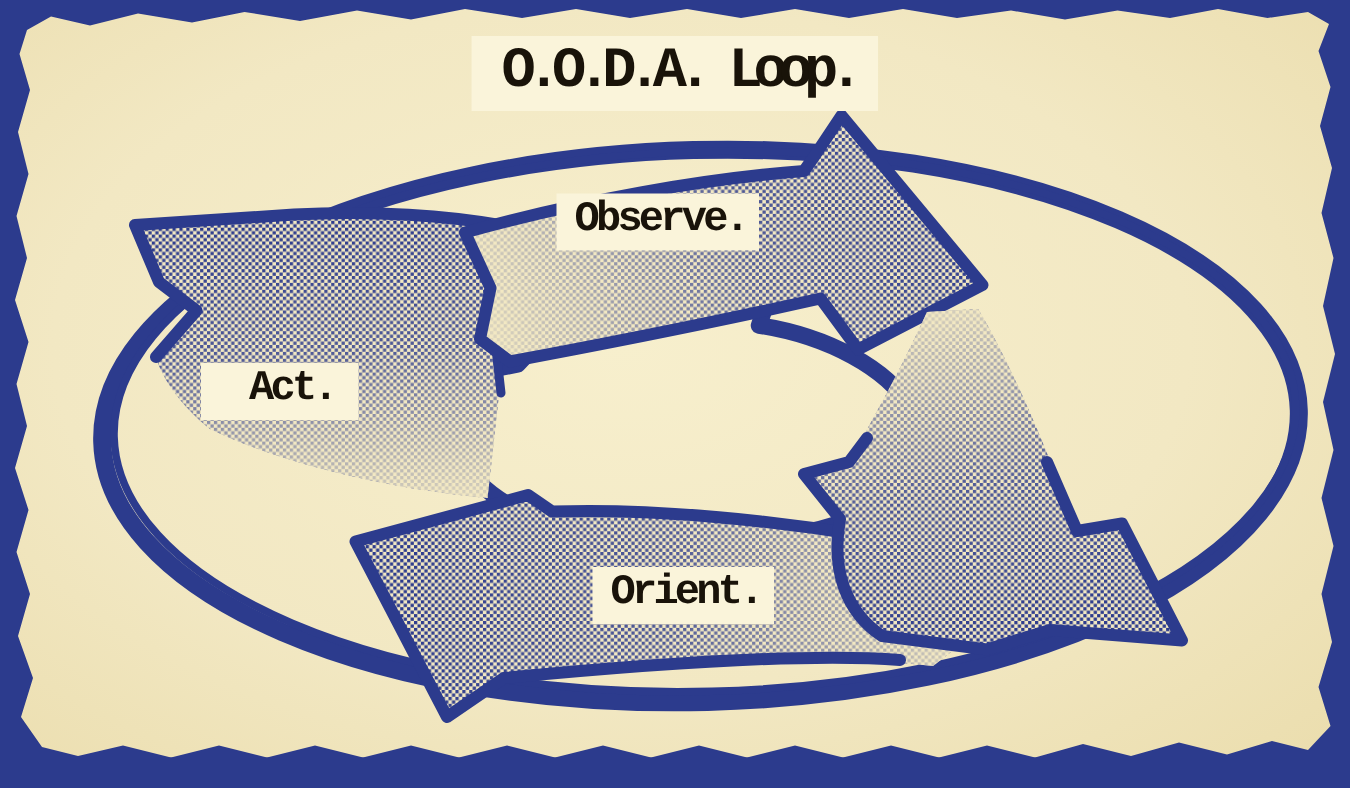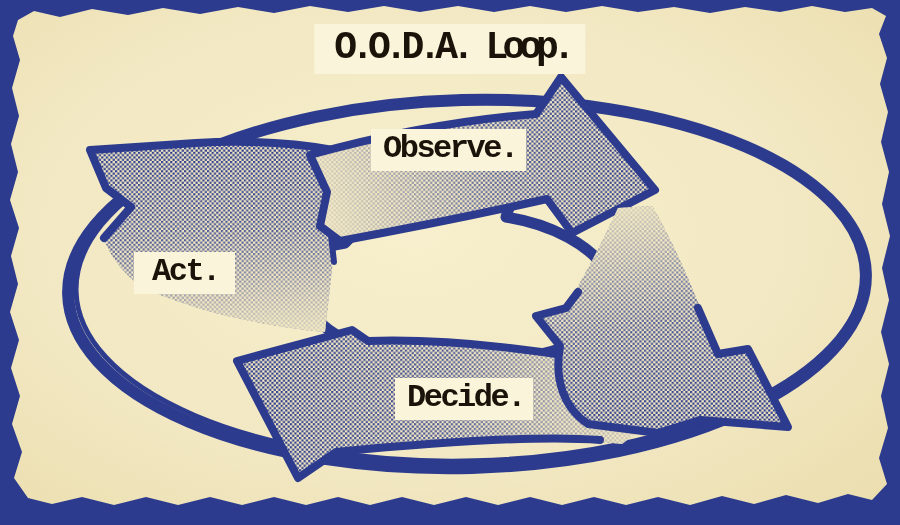--- a/index.html
+++ b/index.html
@@ -41,25 +41,25 @@
   .s0{stop-opacity:0}.s1{stop-opacity:.18}.s2{stop-opacity:.9}
   .plate{
     position:absolute;display:inline-flex;align-items:center;justify-content:center;
     background:var(--label-bg);color:var(--text);
     font-weight:700;white-space:nowrap;
   }
   .title{
     left:50%;top:24px;transform:translateX(-50%);
     font-size:38px;letter-spacing:-6px;line-height:1;padding:5px 16px 7px 20px;
   }
-  .lbl{font-size:32px;letter-spacing:-2.5px;line-height:1;padding:4px 9px 6px 12px}
+  .lbl{font-size:28px;letter-spacing:-2.5px;line-height:1;padding:4px 9px 6px 12px}
   .lbl-observe{left:371px;top:129px}
   .lbl-orient{left:663px;top:241px}
   .lbl-decide{left:395px;top:378px}
-  .lbl-act{left:134px;top:252px;padding-left:18px;padding-right:16px}
+  .lbl-act{left:134px;top:242px;padding-left:32px;padding-right:16px}
 </style>
 </head>
 <body>
 
 <div class="stage">
 
   <div class="paper"></div>
 
   <svg class="diagram" width="900" height="525" viewBox="0 0 900 525" aria-hidden="true">
     <defs>
@@ -148,16 +148,16 @@
       <use href="#pOrient" fill="url(#ht)"></use>
       <use href="#pOrient" fill="url(#fadeOrient)"></use>
       <path class="ink" d="M 578 292 L 566 308 L 536 316 L 560 346
                            C 554 380, 564 408, 588 424 L 658 433 L 700 420 L 788 427
                            L 748 349 L 718 354 L 698 308"></path>
     </g>
   </svg>
 
   <div class="plate title">O.O.D.A. Loop.</div>
   <div class="plate lbl lbl-observe">Observe.</div>
-  <div class="plate lbl lbl-decide">Decide.</div>
+  <div class="plate lbl lbl-decide">Orient.</div>
   <div class="plate lbl lbl-act">Act.</div>
 
 </div>
 
 </body></html>

